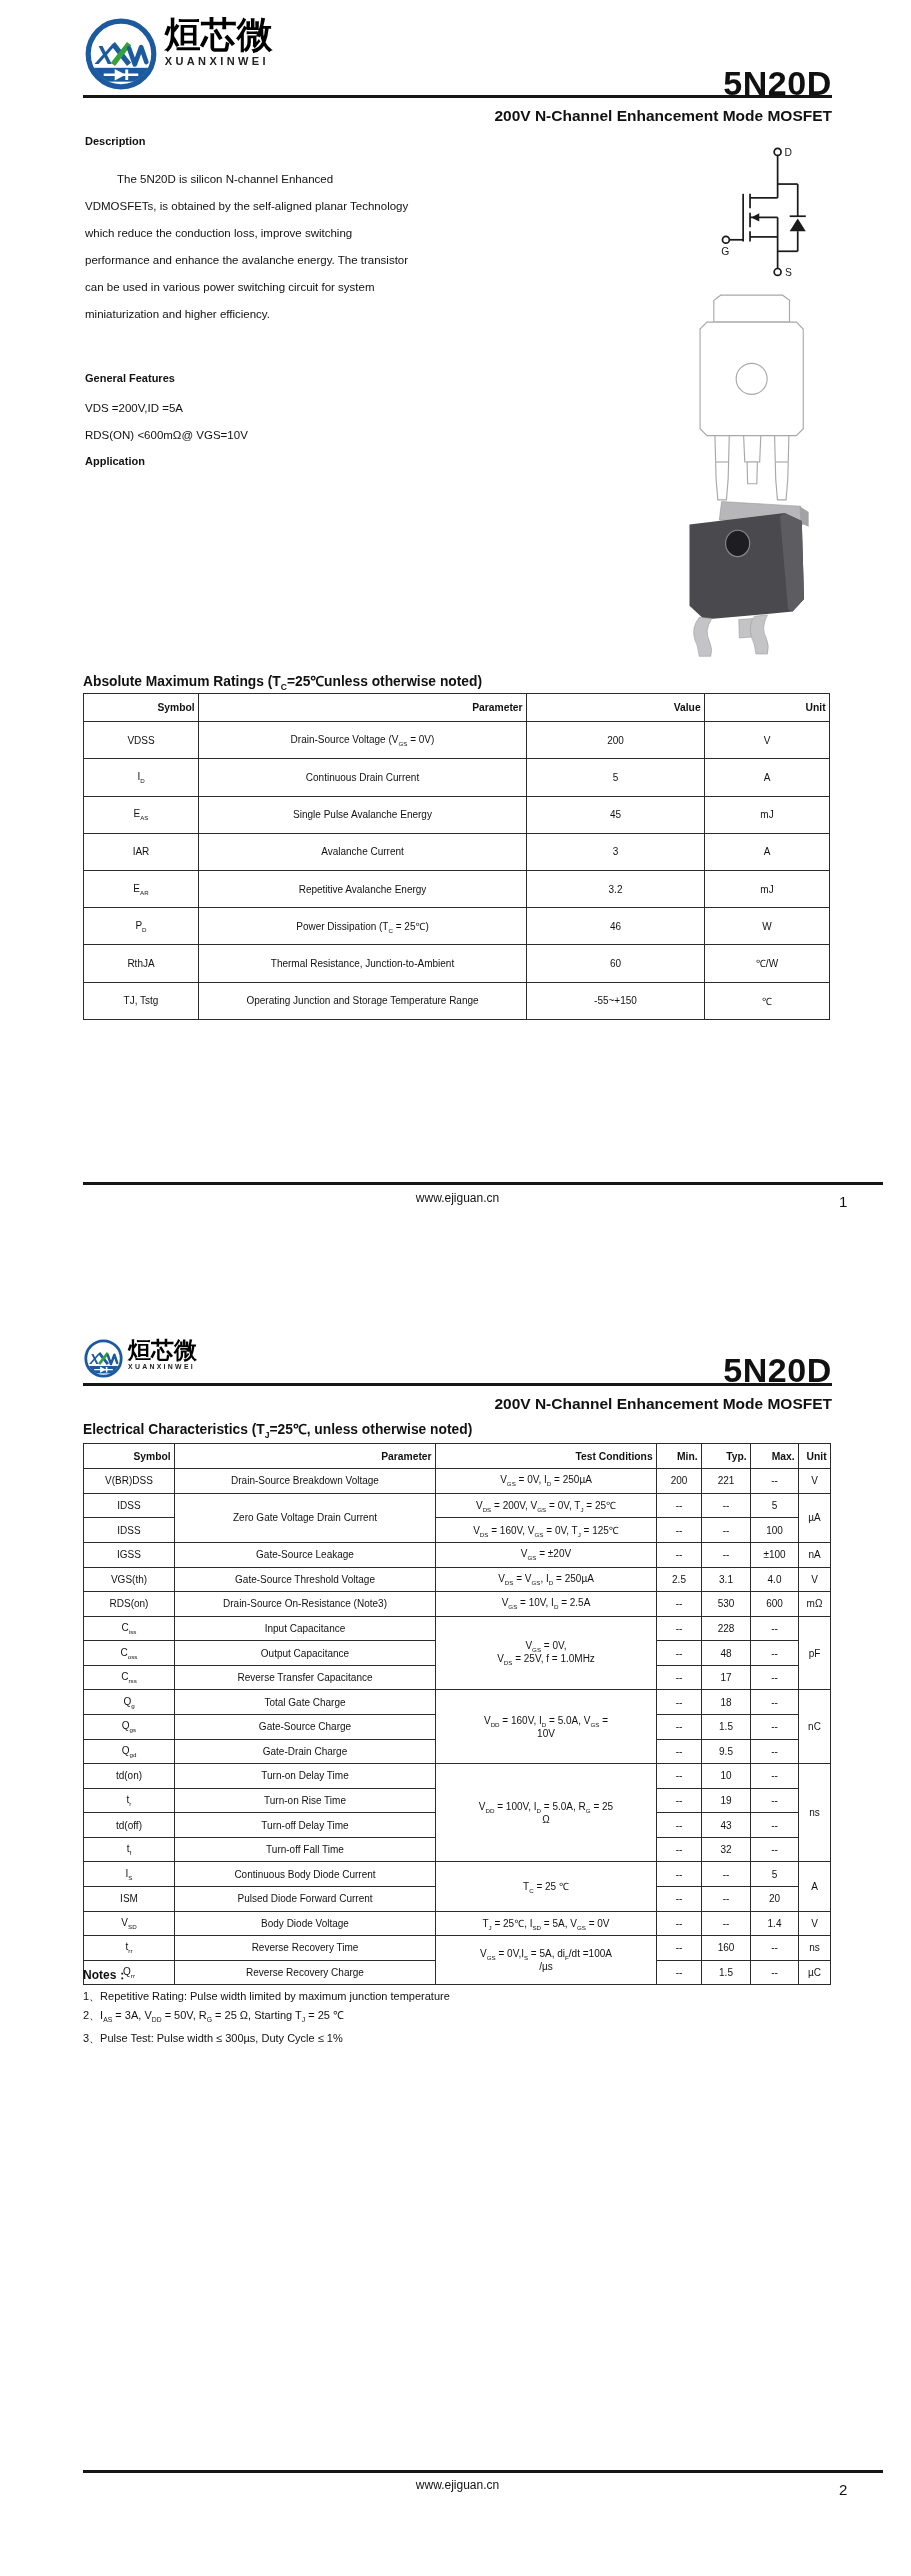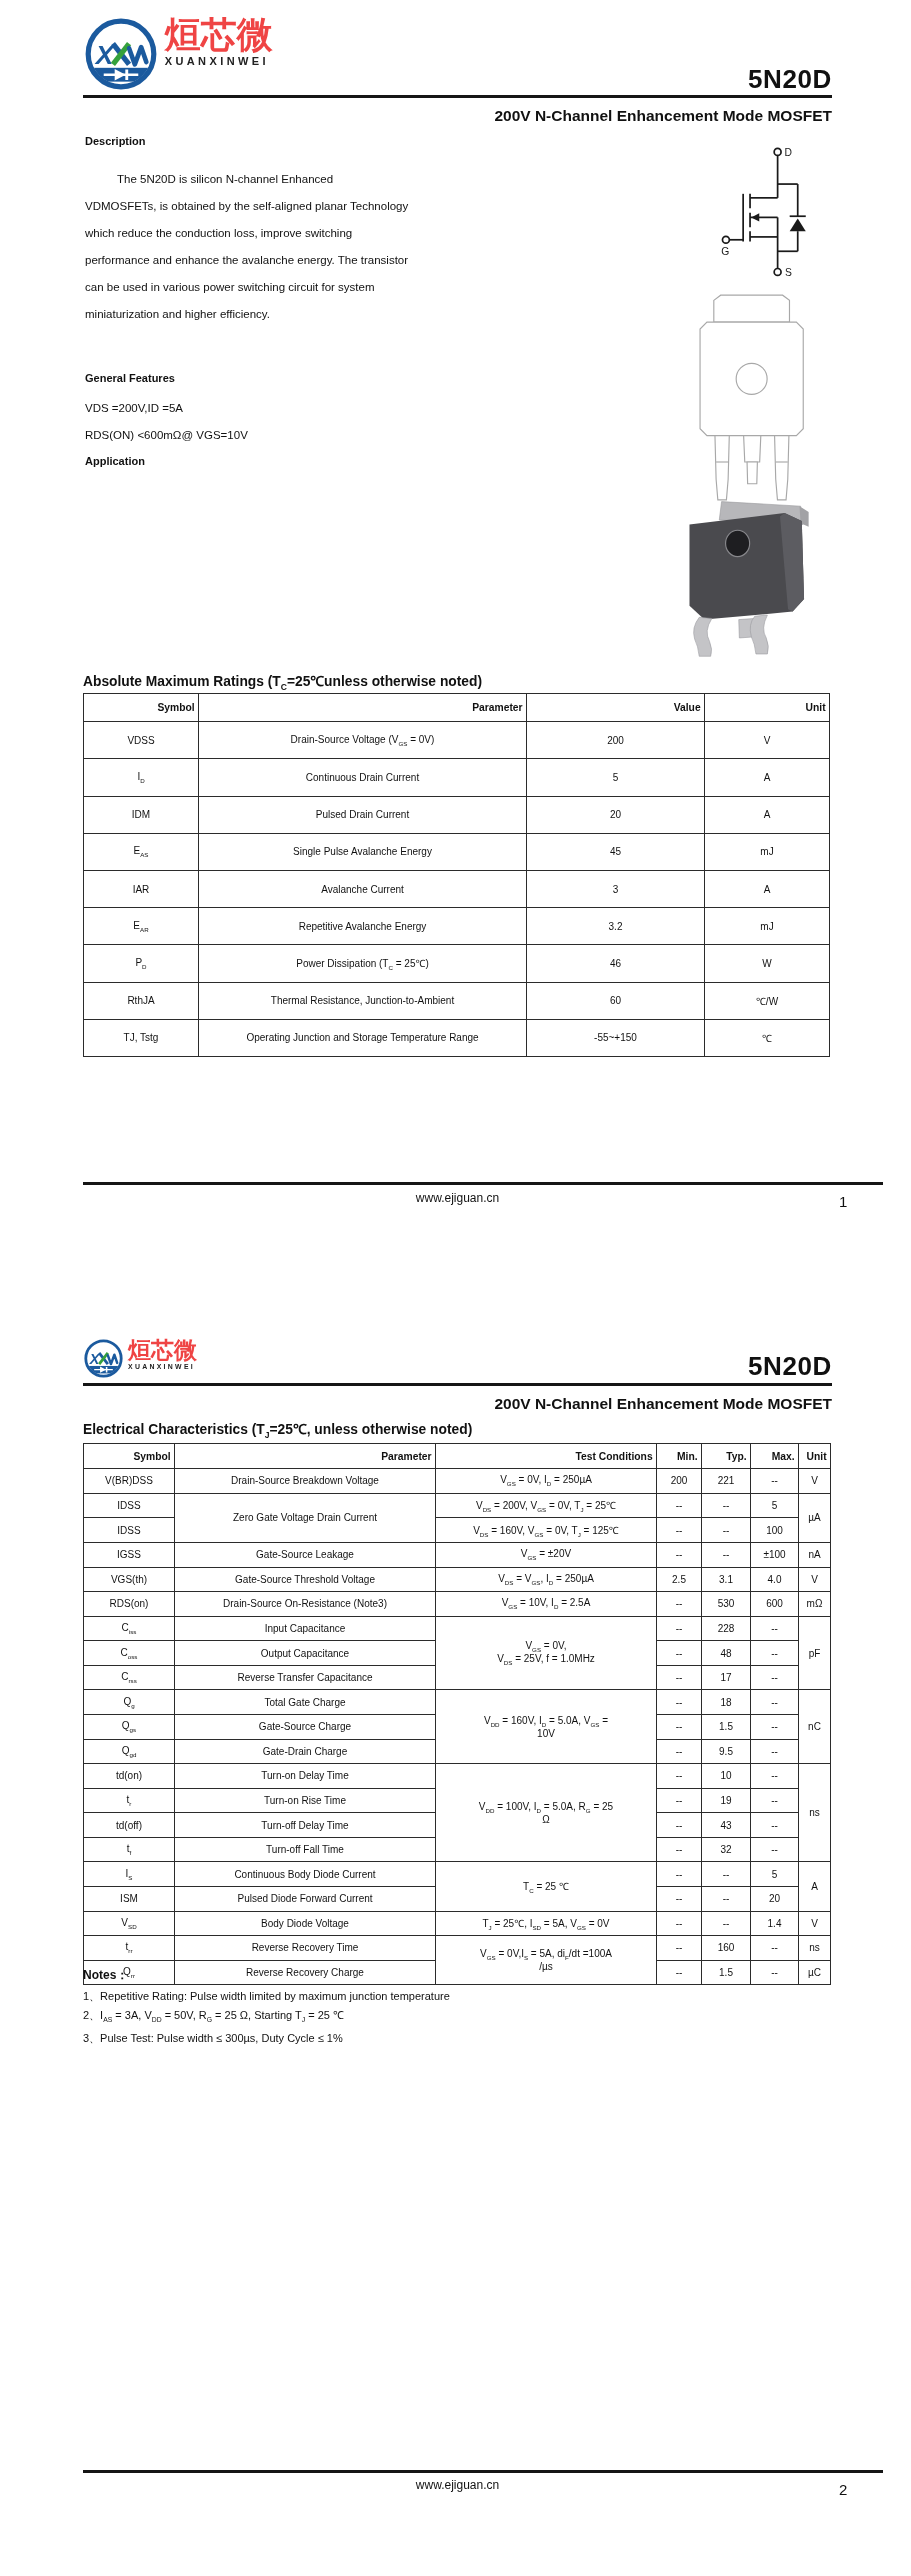--- a/index.html
+++ b/index.html
@@ -3,34 +3,34 @@
 <meta charset="utf-8">
 <style>
   html,body{margin:0;padding:0;background:#ffffff;}
   #doc{position:relative;width:911px;height:2576px;background:#fff;
        font-family:"Liberation Sans",sans-serif;color:#111;overflow:hidden;}
 
   
   .hdr-rule{position:absolute;left:83px;width:749px;height:2.9px;background:#151515;}
   .ftr-rule{position:absolute;left:83px;width:800px;height:2.9px;background:#151515;}
 
-  .part-number{position:absolute;right:79px;font-size:26px;font-weight:bold;letter-spacing:0.6px;}
+  .part-number{position:absolute;right:79px;font-size:34px;font-weight:bold;letter-spacing:0.6px;}
   .subtitle{position:absolute;right:79px;font-size:15.5px;font-weight:bold;}
 
   .sec-title{position:absolute;left:85px;font-size:11px;font-weight:bold;}
   .tbl-title{position:absolute;left:83px;font-size:13.8px;font-weight:bold;}
 
   .text-block{position:absolute;left:85px;}
   .text-block .line{font-size:11.5px;line-height:27px;white-space:pre;}
   .desc .line:first-child{padding-left:32px;}
 
   
   .logo{position:absolute;display:flex;align-items:flex-start;}
   .logo .names{display:flex;flex-direction:column;}
-  .logo-cn{font-weight:bold;color:#ef4444;line-height:1.05;}
+  .logo-cn{font-weight:bold;color:#000000;line-height:1.05;}
   .logo-en{font-weight:bold;color:#222;}
   .logo1{left:83px;top:16px;}
   .logo1 .logo-cn{font-size:36px;}
   .logo1 .logo-en{font-size:11px;letter-spacing:3.4px;margin-top:1.1px;}
   .logo1 .names{margin-left:5.7px;}
   .logo2{left:83px;top:1338px;}
   .logo2 .logo-cn{font-size:23px;}
   .logo2 .logo-en{font-size:6.9px;letter-spacing:2.3px;margin-top:0.6px;}
   .logo2 .names{margin-left:4px;}
 
@@ -188,26 +188,20 @@
           <td>200</td>
           <td>V</td>
         </tr>
         <tr>
           <td>I<sub>D</sub></td>
           <td>Continuous Drain Current</td>
           <td>5</td>
           <td>A</td>
         </tr>
         <tr>
-          <td>IDM</td>
-          <td>Pulsed Drain Current</td>
-          <td>20</td>
-          <td>A</td>
-        </tr>
-        <tr>
           <td>E<sub>AS</sub></td>
           <td>Single Pulse Avalanche Energy</td>
           <td>45</td>
           <td>mJ</td>
         </tr>
         <tr>
           <td>IAR</td>
           <td>Avalanche Current</td>
           <td>3</td>
           <td>A</td>

